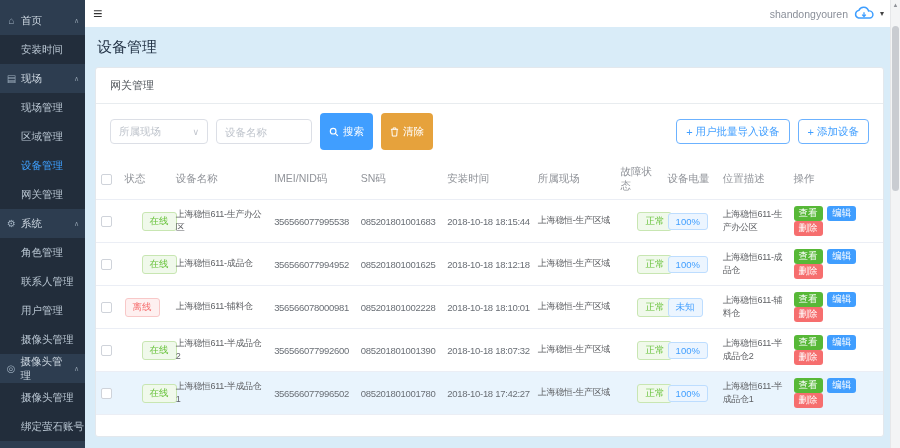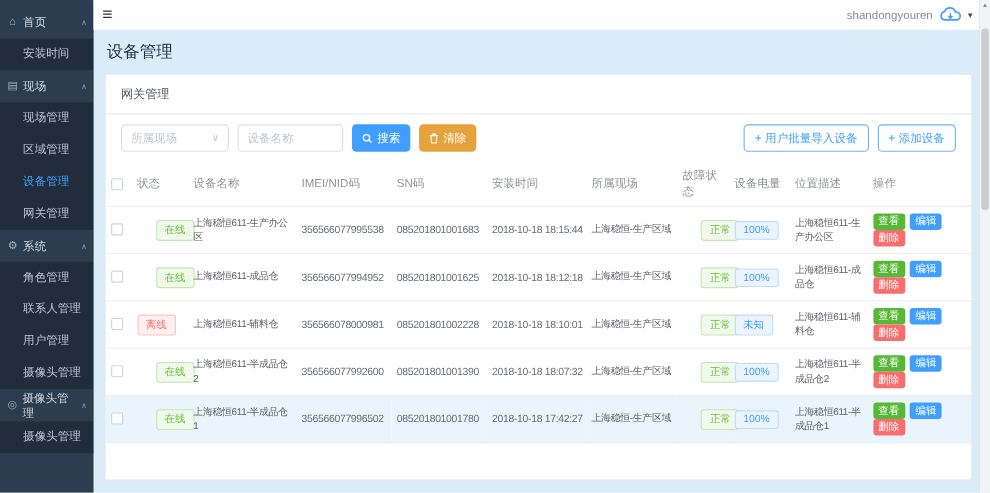--- a/index.html
+++ b/index.html
@@ -26,21 +26,21 @@
   .page-title{font-size:15px;color:#243447;margin:4px 0 10px 2px;font-weight:500;}
   .card{background:#fff;border:1px solid #e3e8ed;border-radius:3px;height:370px;overflow:hidden;}
   .card-header{padding:10px 14px;font-size:11px;color:#51565c;border-bottom:1px solid #e8ecef;}
 
   
   .toolbar{display:flex;align-items:center;padding:9px 14px 9px 14px;}
   .select{width:98px;height:25px;border:1px solid #dcdfe6;border-radius:4px;display:flex;align-items:center;padding:0 8px;color:#bfc4cc;font-size:10.5px;background:#fff;cursor:pointer;}
   .select .chev-d{margin-left:auto;color:#c0c4cc;font-size:9px;}
   .tb-input{width:96px;height:25px;border:1px solid #dcdfe6;border-radius:4px;margin-left:8px;padding:0 8px;font-size:10.5px;color:#606266;outline:none;}
   .tb-input::placeholder{color:#bfc4cc;}
-  .btn{height:25px;border:none;border-radius:4px;font-size:10.5px;color:#fff;display:inline-flex;align-items:center;gap:4px;padding:0 9px;cursor:pointer;}
+  .btn{height:37px;border:none;border-radius:4px;font-size:10.5px;color:#fff;display:inline-flex;align-items:center;gap:4px;padding:0 9px;cursor:pointer;}
   .btn-search{background:#409eff;margin-left:8px;}
   .btn-clear{background:#e6a23c;margin-left:8px;}
   .toolbar-right{margin-left:auto;display:flex;gap:8px;}
   .btn-outline{height:25px;background:#fff;border:1px solid #6cb2ff;color:#409eff;border-radius:4px;font-size:10.5px;display:inline-flex;align-items:center;gap:3px;padding:0 9px;cursor:pointer;}
   .plus{font-size:11px;}
 
   
   table{width:100%;border-collapse:collapse;table-layout:fixed;}
   th{font-size:10.5px;color:#909399;font-weight:normal;text-align:left;padding:6px 5px;border-bottom:1px solid #ebeef5;}
   td{font-size:10px;color:#606266;padding:6px 5px;border-bottom:1px solid #ebeef5;vertical-align:middle;}
@@ -115,20 +115,21 @@
 
   <div class="menu-section">
     <div class="menu-header">
       <span class="mi">◎</span>
       <span class="mlabel">摄像头管理</span>
       <span class="chev">∧</span>
     </div>
     <div class="menu-items">
   <div class="menu-item">摄像头管理</div>
 
+  <div class="menu-item">绑定萤石账号</div>
 </div>
   </div>
 </div>
 
   <div class="main">
 
     <div class="topbar">
       <span class="hamburger">≡</span>
       <div class="user">
         <span class="username">shandongyouren</span>

